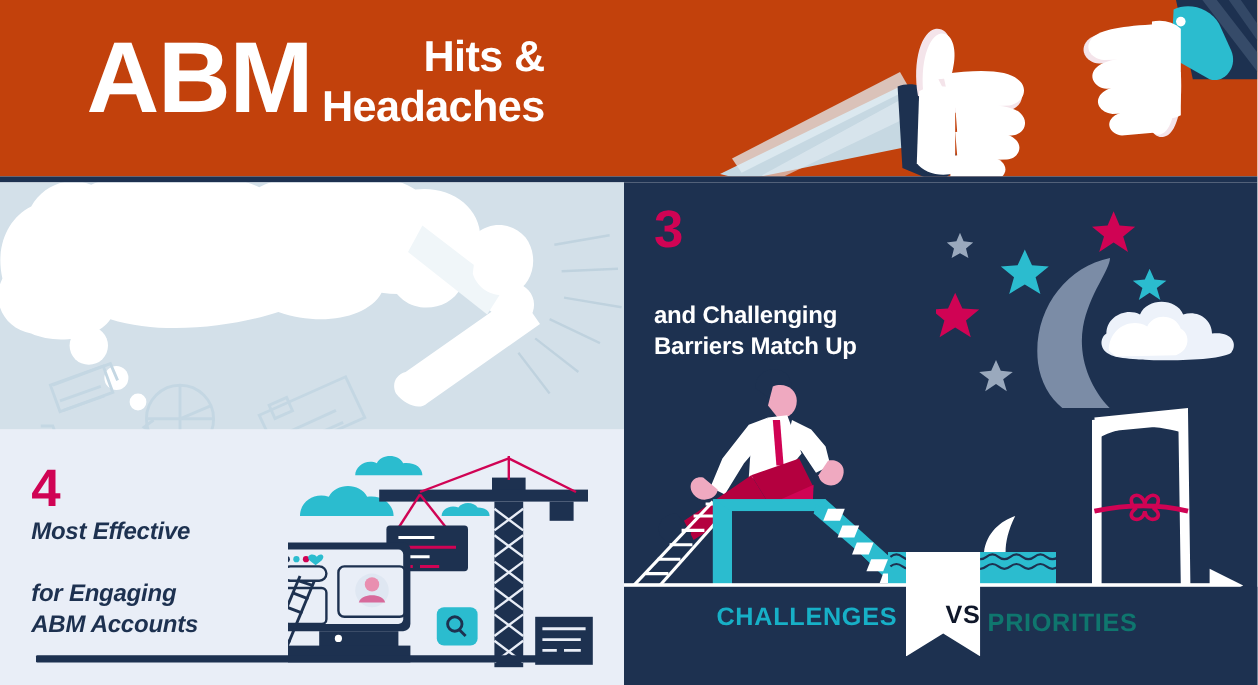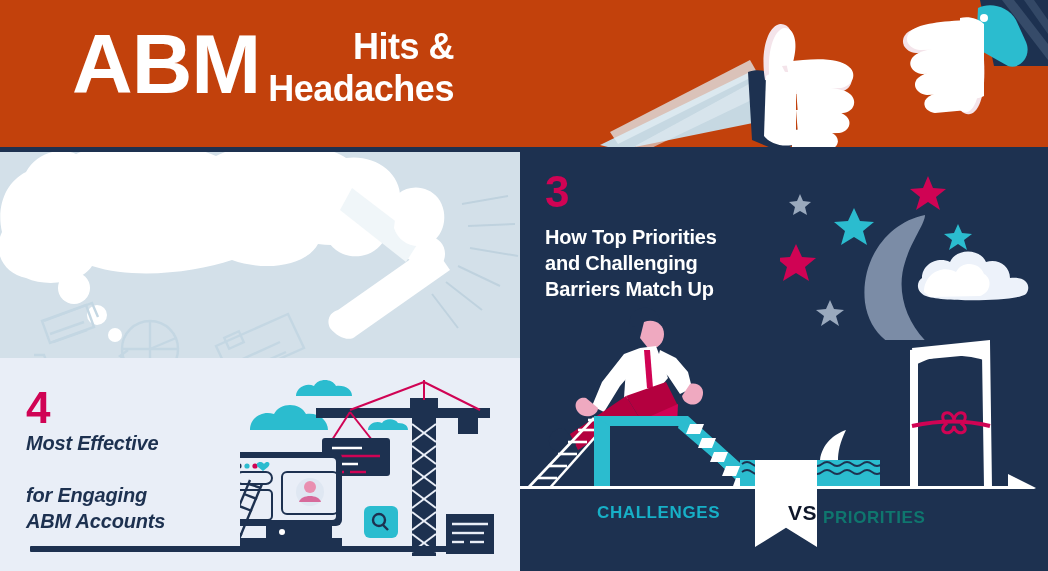--- a/index.html
+++ b/index.html
@@ -64,21 +64,21 @@
     position:absolute;left:30px;top:546px;width:450px;height:6px;
     background:#1d3150;border-radius:1px;
   }
 
   
   .vs-bar{
     position:absolute;left:520px;top:489px;width:528px;height:82px;
     background:#1d3150;
   }
   .vs-label{
-    position:absolute;font-weight:bold;font-size:17px;letter-spacing:0.6px;
+    position:absolute;font-weight:bold;font-size:21px;letter-spacing:0.6px;
   }
   .lbl-challenges{left:597px;top:503px;color:#17b0c7;}
   .lbl-priorities{left:823px;top:508px;color:#0f766e;}
   .vs-ribbon{
     position:absolute;left:755px;top:460px;width:62px;height:87px;
     background:#ffffff;
     clip-path:polygon(0 0,100% 0,100% 100%,50% 78%,0 100%);
   }
   .vs-ribbon-text{
     position:absolute;left:755px;top:501px;width:62px;text-align:right;
@@ -345,21 +345,21 @@
         <path d="M178 64 l4 9 l10 1 l-8 6 l3 10 l-9 -6 l-9 6 l3 -10 l-8 -6 l10 -1 Z"></path>
       </g>
       <g fill="#9aa9bd">
         <path d="M20 34 l3 7 l8 1 l-6 5 l2 8 l-7 -4 l-7 4 l2 -8 l-6 -5 l8 -1 Z"></path>
         <path d="M50 140 l4 9 l10 1 l-8 6 l3 10 l-9 -6 l-9 6 l3 -10 l-8 -6 l10 -1 Z"></path>
       </g>
     </svg>
 
     <span class="sec-num" style="left:25px;top:18px;">3</span>
     <span class="sec-title light" style="left:25px;top:72px;width:280px;">
-      <span>How Top Priorities</span><br>
+      <br>
       <span>and Challenging</span><br>
       <span>Barriers Match Up</span>
     </span>
 
     <svg class="abs" style="left:0;top:150px;" width="528" height="190">
 
       <g>
         <path d="M110 22 C108 12, 118 4, 128 6 C138 8, 142 18, 138 26 L124 32 Z" fill="#1d3150"></path>
         <path d="M124 20 C134 16, 144 22, 144 32 C144 42, 136 48, 128 46 L120 36 Z" fill="#efa9c0"></path>
         <path d="M136 44 L120 46 L106 66 L104 96 L128 100 L148 76 Z" fill="#ffffff"></path>

